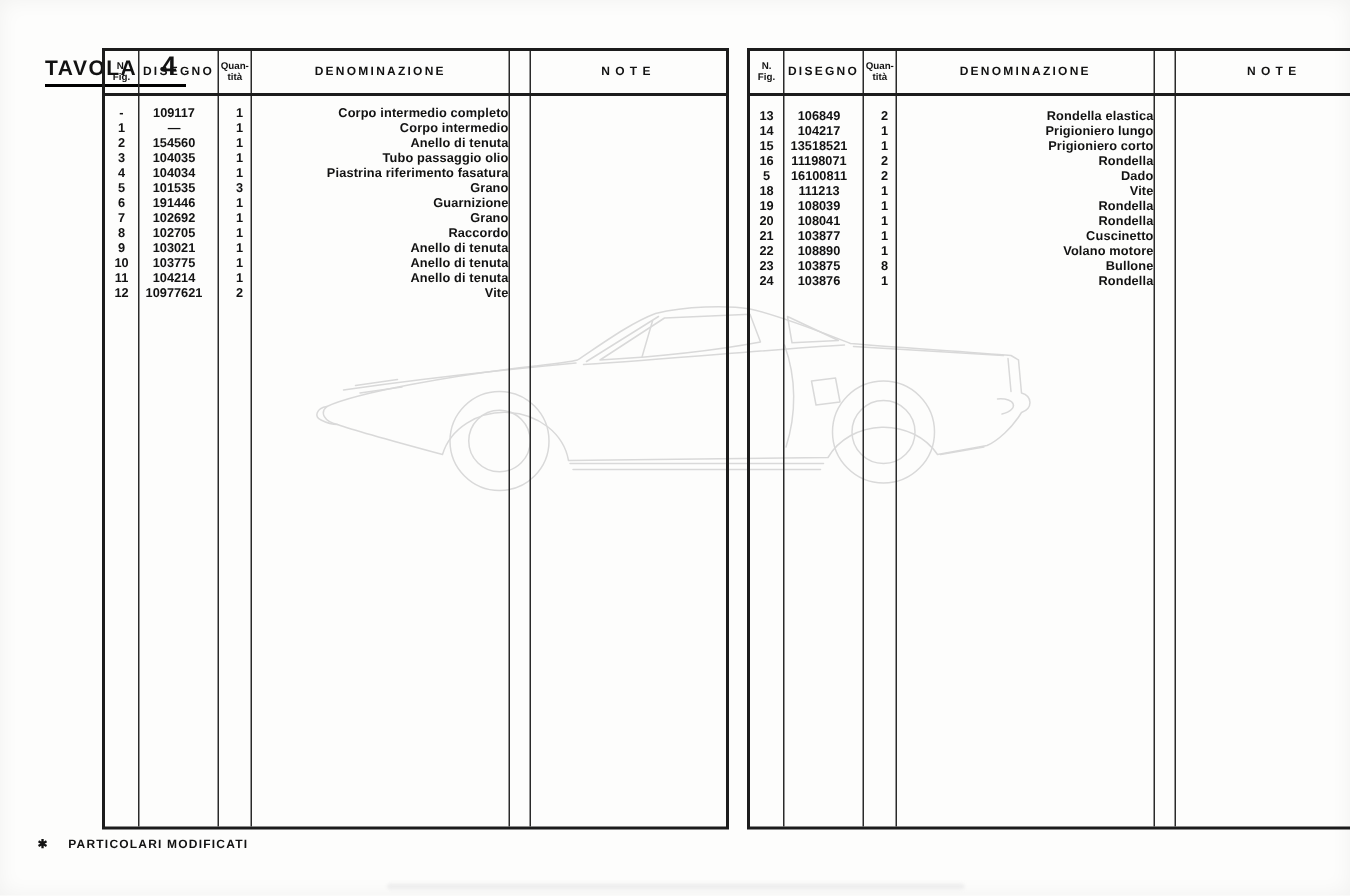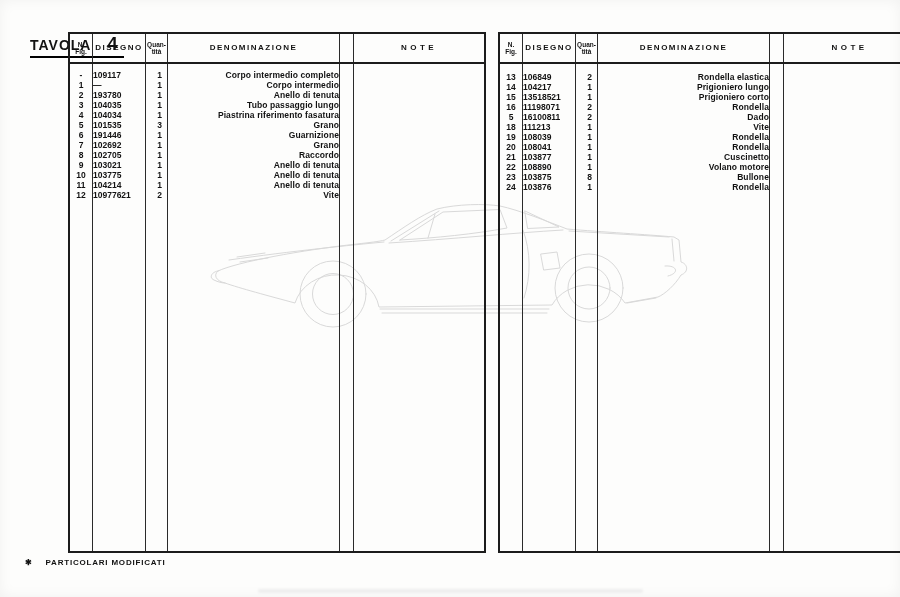--- a/index.html
+++ b/index.html
@@ -52,21 +52,21 @@
   .hc.small{font-size:6.5px;}
   .hc.big{font-size:8px;letter-spacing:1.5px;}
   .hc.note-h{font-size:8px;letter-spacing:3.5px;}
   .bcol{padding-top:6px;}
   .ptable.right .bcol{padding-top:8px;}
   .cell-line{
     height:10px;line-height:10px;font-size:8.5px;font-weight:bold;
     white-space:nowrap;overflow:visible;
   }
   .bcol[data-col="fig"] .cell-line{text-align:center;}
-  .bcol[data-col="disegno"] .cell-line{text-align:left;padding-right:6px;}
+  .bcol[data-col="disegno"] .cell-line{text-align:center;padding-right:6px;}
   .bcol[data-col="qty"] .cell-line{text-align:right;padding-right:5px;}
   .bcol[data-col="denom"] .cell-line{text-align:right;padding-left:4px;letter-spacing:0.1px;}
   
   .footer{
     position:absolute;left:25px;top:558px;z-index:2;
     font-size:8px;font-weight:bold;letter-spacing:0.8px;
     display:flex;align-items:center;
   }
   .footer .sym{font-size:8px;margin-right:13px;}
   
@@ -177,21 +177,21 @@
         <div class="cell-line">7</div>
         <div class="cell-line">8</div>
         <div class="cell-line">9</div>
         <div class="cell-line">10</div>
         <div class="cell-line">11</div>
         <div class="cell-line">12</div>
       </div>
     <div class="bcol c-dis" data-col="disegno">
         <div class="cell-line">109117</div>
         <div class="cell-line">—</div>
-        <div class="cell-line">193780</div>
+        <div class="cell-line">154560</div>
         <div class="cell-line">104035</div>
         <div class="cell-line">104034</div>
         <div class="cell-line">101535</div>
         <div class="cell-line">191446</div>
         <div class="cell-line">102692</div>
         <div class="cell-line">102705</div>
         <div class="cell-line">103021</div>
         <div class="cell-line">103775</div>
         <div class="cell-line">104214</div>
         <div class="cell-line">10977621</div>
@@ -208,21 +208,21 @@
         <div class="cell-line">1</div>
         <div class="cell-line">1</div>
         <div class="cell-line">1</div>
         <div class="cell-line">1</div>
         <div class="cell-line">2</div>
       </div>
     <div class="bcol c-den" data-col="denom">
         <div class="cell-line">Corpo intermedio completo</div>
         <div class="cell-line">Corpo intermedio</div>
         <div class="cell-line">Anello di tenuta</div>
-        <div class="cell-line">Tubo passaggio lungo</div>
+        <div class="cell-line">Tubo passaggio olio</div>
         <div class="cell-line">Piastrina riferimento fasatura</div>
         <div class="cell-line">Grano</div>
         <div class="cell-line">Guarnizione</div>
         <div class="cell-line">Grano</div>
         <div class="cell-line">Raccordo</div>
         <div class="cell-line">Anello di tenuta</div>
         <div class="cell-line">Anello di tenuta</div>
         <div class="cell-line">Anello di tenuta</div>
         <div class="cell-line">Vite</div>
       </div>

